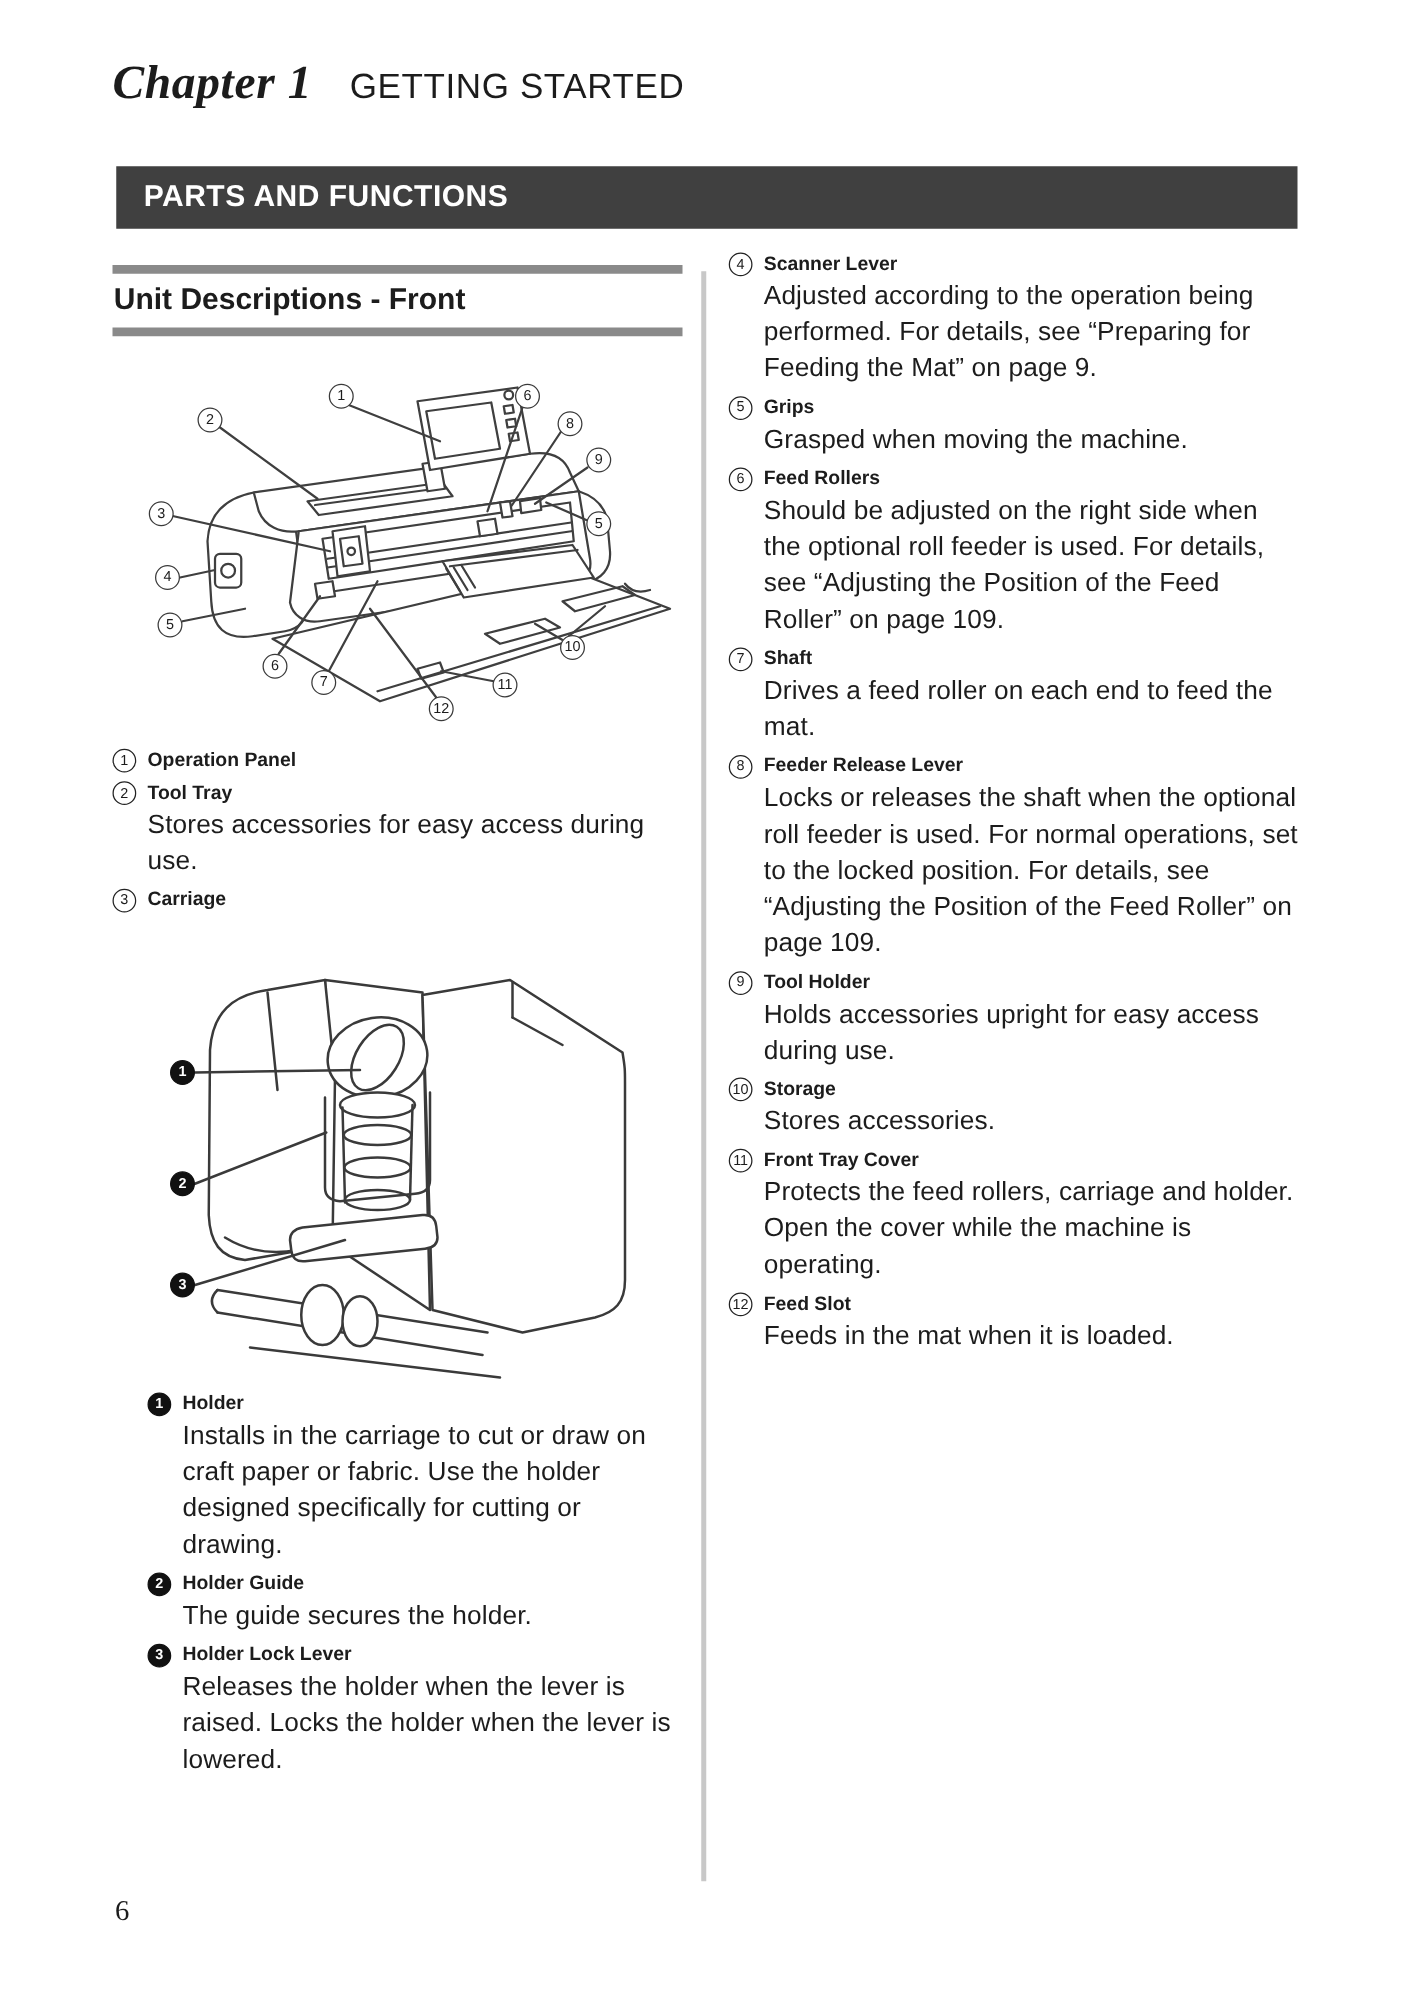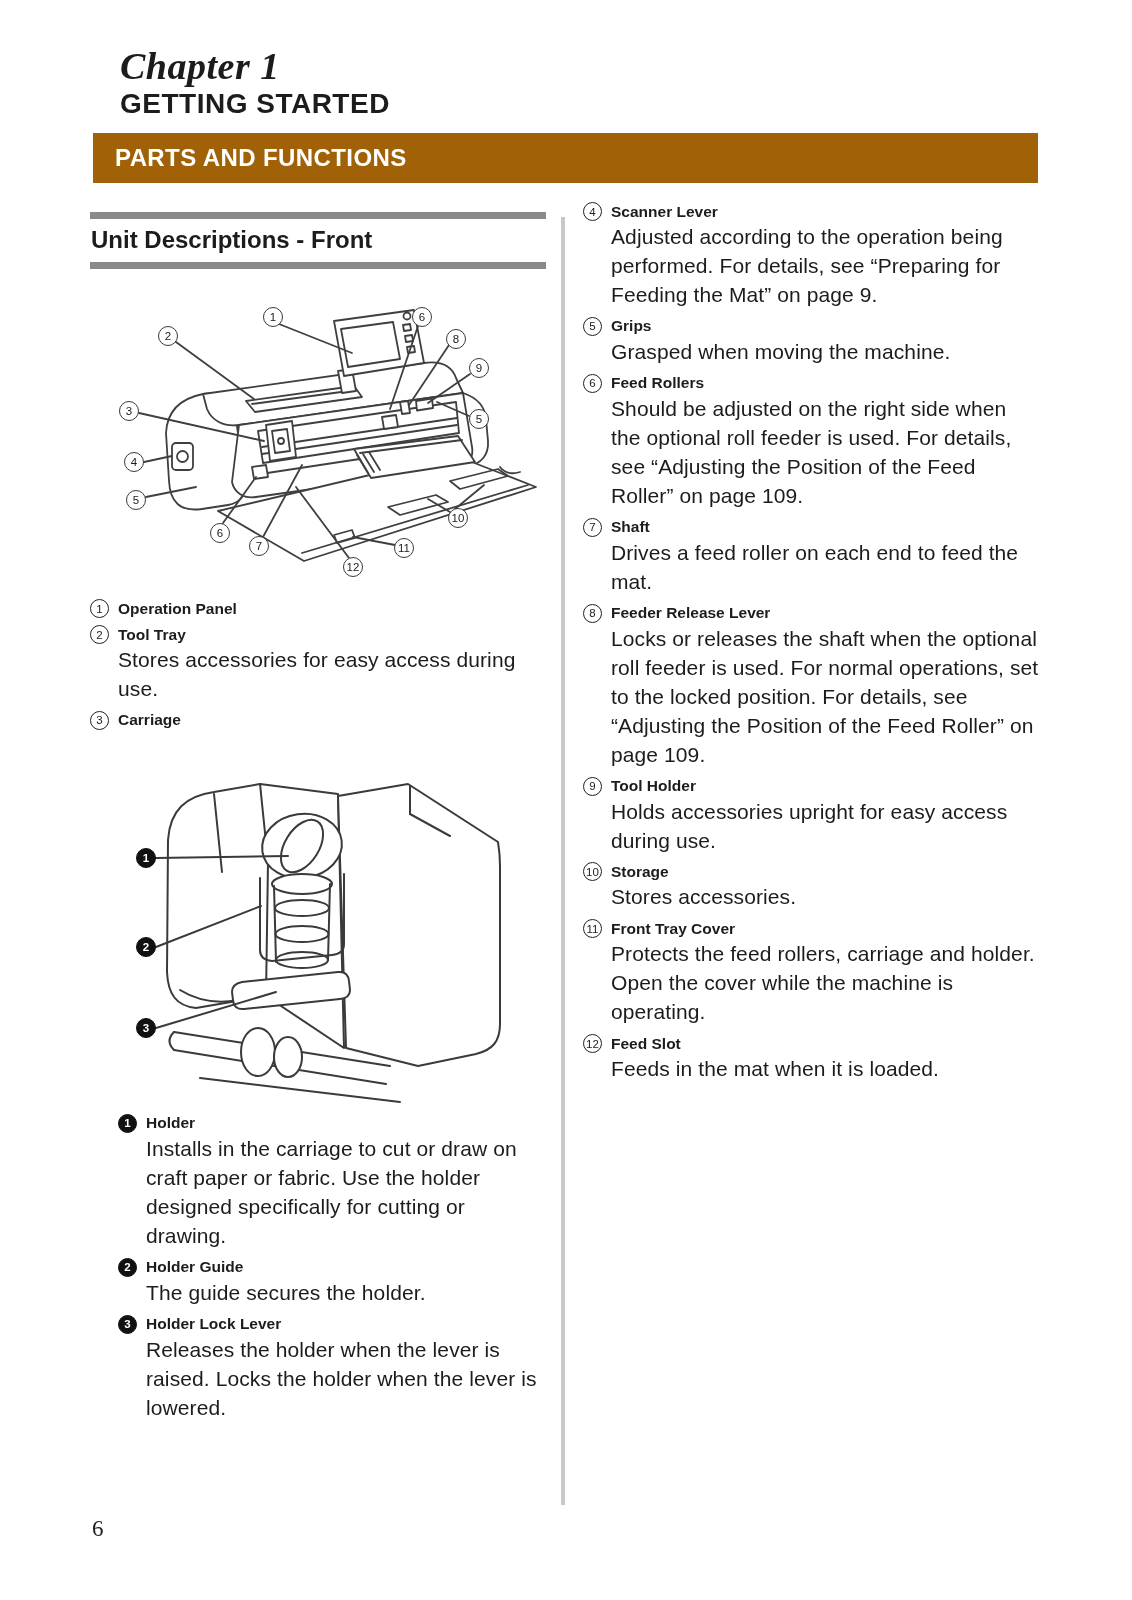--- a/index.html
+++ b/index.html
@@ -2,29 +2,29 @@
 <html><head>
 <meta charset="utf-8">
 <style>
   html,body { margin:0; padding:0; background:#e9e9e9; }
   .page {
     position:relative; width:1132px; height:1600px; margin:0 auto;
     background:#ffffff; font-family:"Liberation Sans", sans-serif; color:#1c1c1c;
     overflow:hidden;
   }
   
-  .chapter-row { position:absolute; left:90px; top:44px; display:flex; align-items:baseline;flex-direction:column; }
+  .chapter-row { position:absolute; left:90px; top:44px; display:flex; align-items:baseline; }
   .chapter-label {
     font-family:"Liberation Serif", serif; font-style:italic; font-weight:600;
     font-size:38px; letter-spacing:0.5px;
   }
-  .chapter-title { font-size:28px; font-weight:bold; margin-left:30px; letter-spacing:0.5px; }
+  .chapter-title { font-size:28px; font-weight:normal; margin-left:30px; letter-spacing:0.5px; }
   .banner {
     position:absolute; left:93px; top:133px; width:945px; height:50px;
-    background:#a16207; display:flex; align-items:center; box-sizing:border-box; padding-left:22px;
+    background:#404040; display:flex; align-items:center; box-sizing:border-box; padding-left:22px;
   }
   .banner-text { color:#ffffff; font-size:24px; font-weight:bold; letter-spacing:0.4px; }
 
   
   .col-left  { position:absolute; left:90px;  top:212px; width:456px; }
   .col-right { position:absolute; left:583px; top:202px; width:457px; }
   .divider   { position:absolute; left:561px; top:217px; width:4px; height:1288px; background:#c8c8c8; }
 
   .sec-bar { height:7px; background:#8a8a8a; }
   .sec-title { font-size:24px; font-weight:bold; padding:7px 0 8px 1px; }

